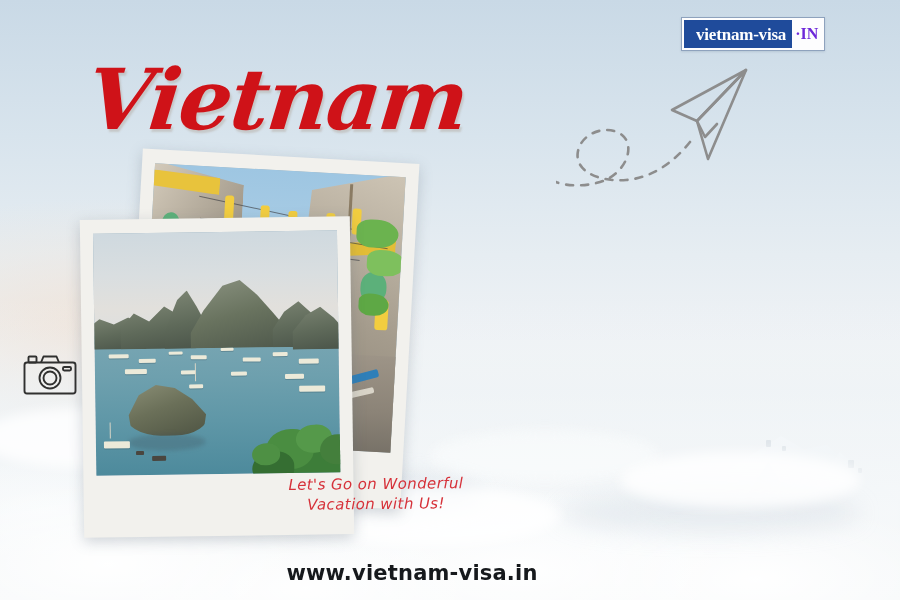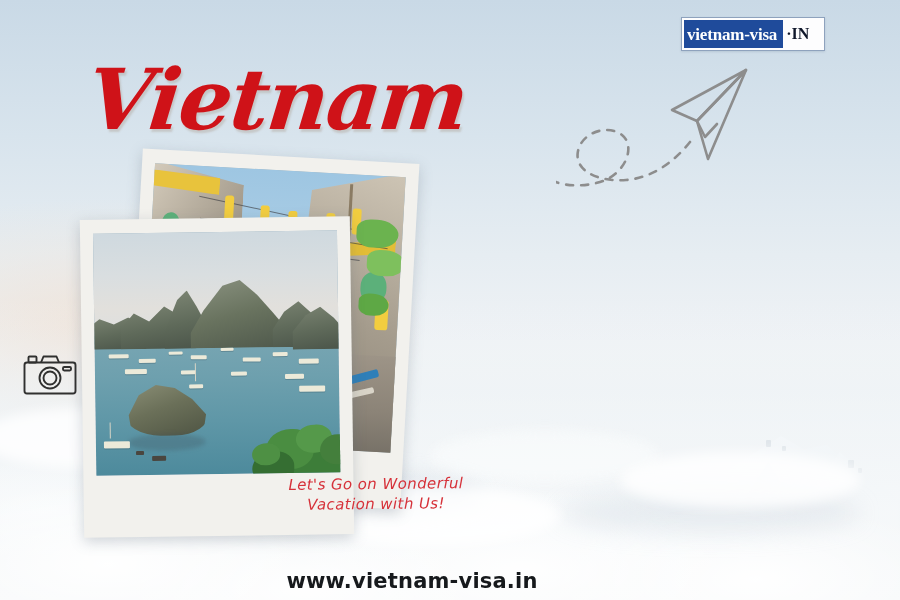--- a/index.html
+++ b/index.html
@@ -80,31 +80,31 @@
 
   
   .logo-box{
     position:absolute;left:681px;top:17px;width:144px;height:34px;
     border:1px solid #8ea2bd;background:#fdfdfe;
     box-shadow:0 1px 2px rgba(80,100,125,.18);
     display:flex;align-items:stretch;padding:2px;box-sizing:border-box;
   }
   .logo-blue{
     background:#1f4b9b;display:flex;align-items:center;justify-content:center;
-    padding:0 6px 0 3px;
+    padding:0 6px 0 12px;
   }
   .logo-blue-text{
     font-family:"Liberation Serif", serif;font-weight:700;font-size:17px;color:#ffffff;
     letter-spacing:-.2px;white-space:nowrap;line-height:1;
   }
   .logo-white{
     background:#fdfdfe;display:flex;align-items:center;padding:0 5px 0 3px;
   }
   .logo-white-text{
-    font-family:"Liberation Serif", serif;font-weight:700;font-size:16px;color:#0f172a;
+    font-family:"Liberation Serif", serif;font-weight:700;font-size:16px;color:#6d28d9;
     white-space:nowrap;line-height:1;
   }
 
   
   .wordmark{position:absolute;left:88px;top:38px;width:380px;height:110px;}
   .visit{
     position:absolute;left:228px;top:12px;
     font-family:"DejaVu Sans", sans-serif;font-weight:700;font-size:27px;
     letter-spacing:9px;color:#f8d25e;line-height:1;
     text-shadow:0 1px 0 rgba(190,160,90,.25);
@@ -206,21 +206,21 @@
     position:absolute;left:424px;top:196px;width:464px;
     font-family:"Liberation Sans", sans-serif;font-weight:700;
     font-size:30.5px;line-height:1.165;color:#c8141a;
     text-align:center;letter-spacing:.1px;
   }
 
   
   .footer{
     position:absolute;left:0;top:561px;width:824px;text-align:center;
     font-family:"DejaVu Sans", sans-serif;font-weight:700;font-size:21px;
-    color:#16191c;letter-spacing:.2px;margin-top:8px;
+    color:#16191c;letter-spacing:.2px;
   }
 </style>
 </head>
 <body>
 
 <div class="canvas">
 
   <div class="sky-haze"></div>
   <div class="sky-warm"></div>
 

